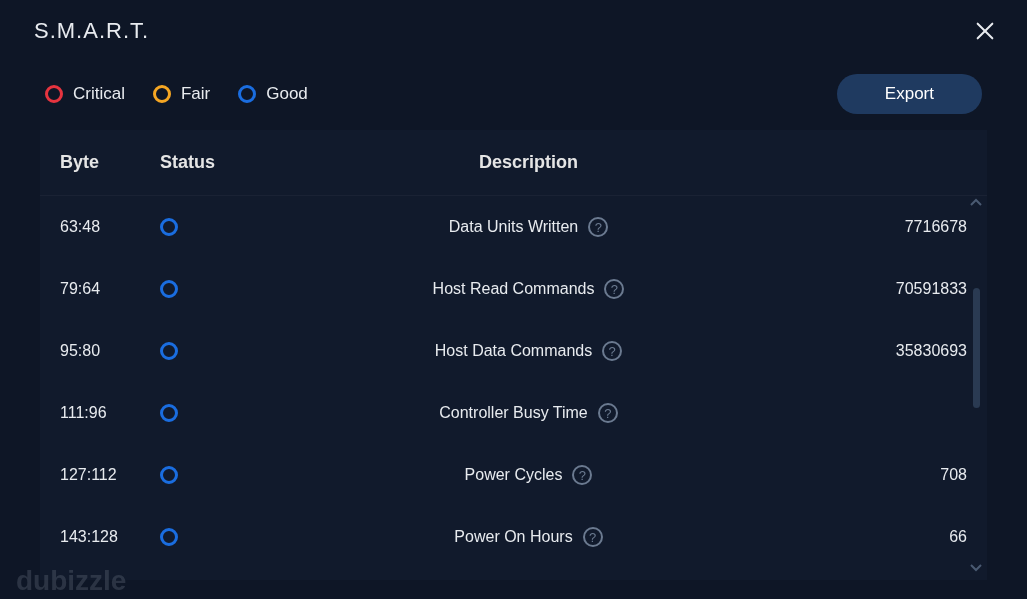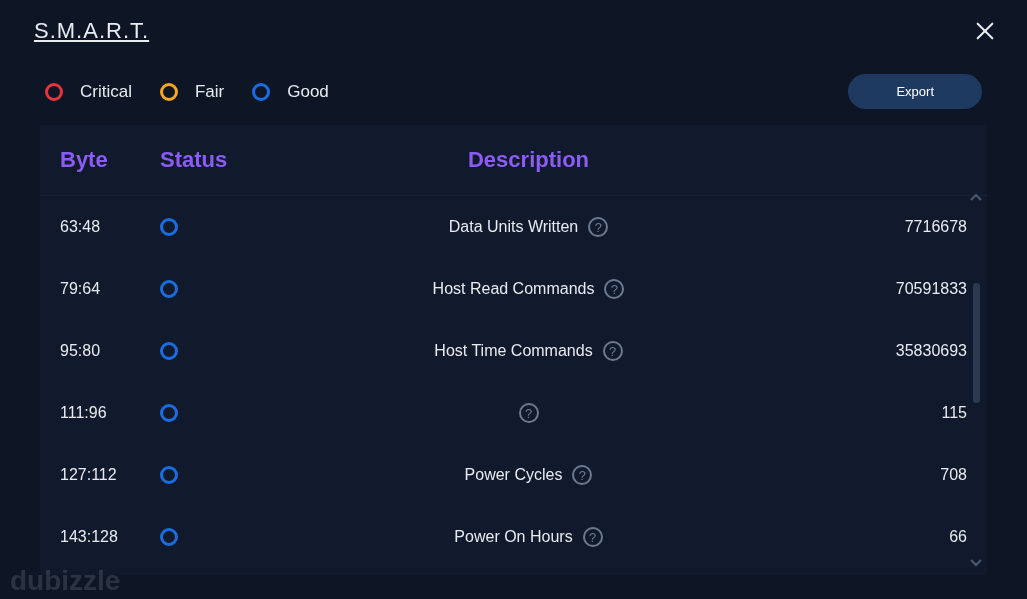--- a/index.html
+++ b/index.html
@@ -14,21 +14,20 @@
     font-family: -apple-system, BlinkMacSystemFont, "Segoe UI", Arial, sans-serif;
     color: #e8ebef;
     overflow: hidden;
     position: relative;
   }
   .header {
     display: flex;
     justify-content: space-between;
     align-items: center;
     padding: 18px 30px 10px 34px;
-    text-decoration: underline;
   }
   .title {
     font-size: 22px;
     font-weight: 400;
     letter-spacing: 1px;
     color: #e8ebef;
   }
   .close-btn {
     cursor: pointer;
     width: 24px;
@@ -48,57 +47,57 @@
     padding: 20px 45px 16px 45px;
   }
   .legend {
     display: flex;
     gap: 28px;
     align-items: center;
   }
   .legend-item {
     display: flex;
     align-items: center;
-    gap: 17px;
+    gap: 10px;
     font-size: 17px;
     color: #e8ebef;
     justify-content: flex-end;
   }
   .circle-icon {
     width: 18px;
     height: 18px;
     border-radius: 50%;
     border: 3px solid;
     background: transparent;
   }
   .circle-critical { border-color: #e6343f; }
   .circle-fair { border-color: #f5a623; }
   .circle-good { border-color: #1a6de0; }
   .export-btn {
     background: #1f3a60;
     color: #ffffff;
     border: none;
     border-radius: 24px;
     padding: 10px 48px;
-    font-size: 13px;
+    font-size: 17px;
     cursor: pointer;
   }
   .table-container {
     margin: 0 40px;
     background: #111a2c;
     position: relative;
     height: 450px;
   }
   .table-header {
     display: grid;
     grid-template-columns: 100px 100px 1fr 170px;
     padding: 22px 20px 22px 20px;
-    font-size: 22px;
+    font-size: 18px;
     font-weight: 600;
-    color: #8b5cf6;
+    color: #e5e5e5;
     border-bottom: 1px solid rgba(255,255,255,0.04);
   }
   .th-byte { text-align: left; }
   .th-status { text-align: left; }
   .th-desc { text-align: center; }
   .th-raw { text-align: center; }
   .table-body {
     height: 380px;
     overflow-y: auto;
     position: relative;
@@ -167,21 +166,21 @@
     position: absolute;
     right: 3px;
     top: 90px;
     width: 7px;
     height: 120px;
     background: #2a3a52;
     border-radius: 4px;
   }
   .watermark {
     position: absolute;
-    left: 10px;
+    left: 16px;
     bottom: 2px;
     font-size: 28px;
     font-weight: 600;
     color: rgba(120,130,145,0.28);
     letter-spacing: 0px;
     pointer-events: none;
   }
   
   .table-body::-webkit-scrollbar { width: 0px; }
 </style>
@@ -245,34 +244,34 @@
           <span class="help-icon">?</span>
         </div>
         <div class="td-raw">70591833</div>
       </div>
       <div class="table-row">
         <div class="td-byte">95:80</div>
         <div class="td-status">
           <span class="status-circle"></span>
         </div>
         <div class="td-desc">
-          <span>Host Time Commands</span>
+          <span>Host Data Commands</span>
           <span class="help-icon">?</span>
         </div>
         <div class="td-raw">35830693</div>
       </div>
       <div class="table-row">
         <div class="td-byte">111:96</div>
         <div class="td-status">
           <span class="status-circle"></span>
         </div>
         <div class="td-desc">
-          <span class="help-icon">?</span>
-        </div>
-        <div class="td-raw">115</div>
+          <span>Controller Busy Time</span>
+          <span class="help-icon">?</span>
+        </div>
       </div>
       <div class="table-row">
         <div class="td-byte">127:112</div>
         <div class="td-status">
           <span class="status-circle"></span>
         </div>
         <div class="td-desc">
           <span>Power Cycles</span>
           <span class="help-icon">?</span>
         </div>

